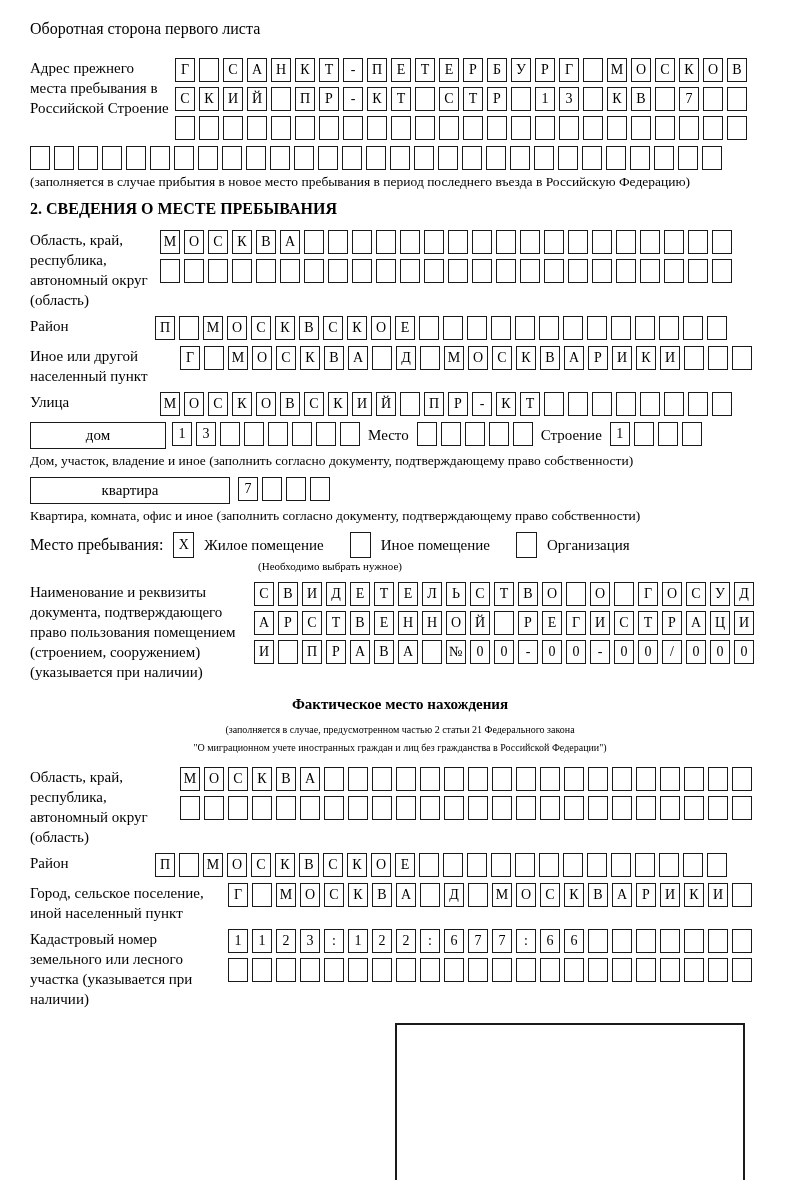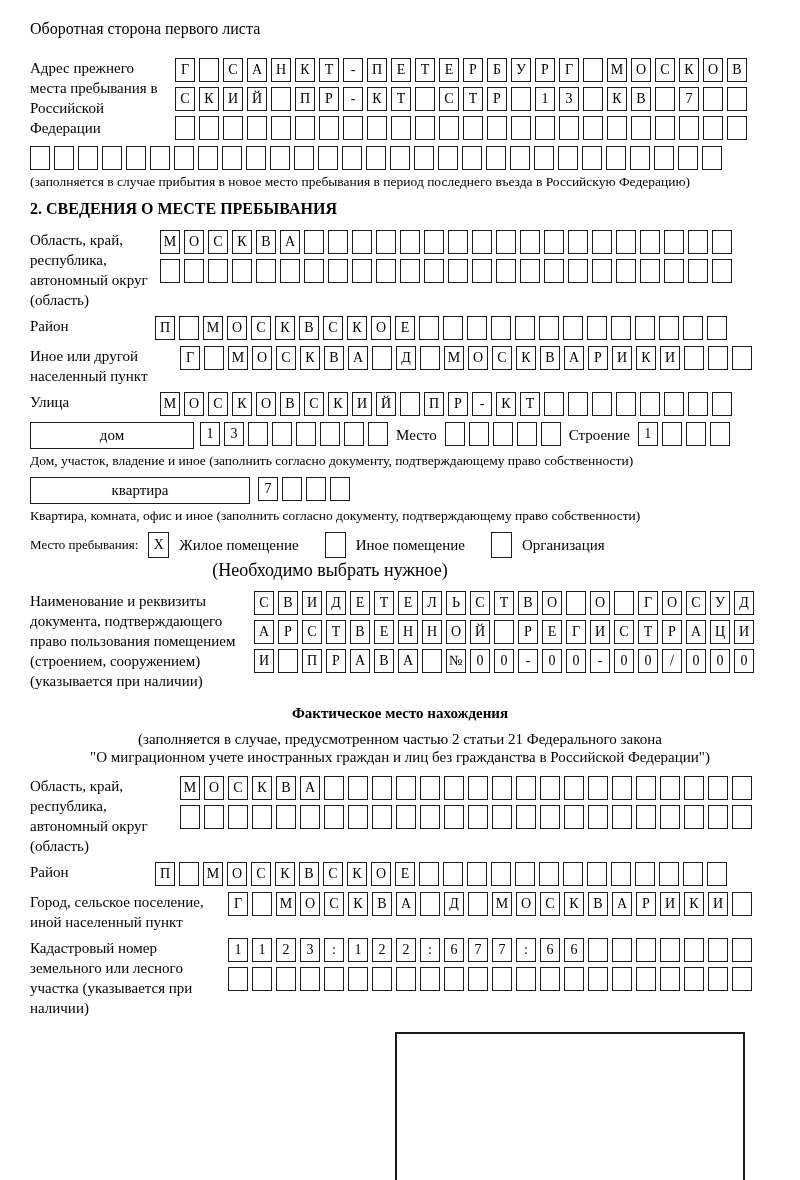--- a/index.html
+++ b/index.html
@@ -16,46 +16,46 @@
   .cells{display:flex;gap:4px;flex:none;}
   .cell{box-sizing:border-box;width:20px;height:24px;border:1.5px solid #1a1a1a;flex:none;
         display:flex;align-items:center;justify-content:center;
         font-size:14px;background:#fff;}
   .fullrow{margin:0 0 4px 0;}
   .caption{font-size:13.5px;margin-bottom:6px;}
   .center{text-align:left;}
   .sec-title{font-weight:bold;font-size:16px;text-align:left;margin:10px 0 12px 0;}
   .label-box{box-sizing:border-box;border:1.5px solid #1a1a1a;height:27px;flex:none;
              display:flex;align-items:center;justify-content:center;font-size:15px;}
-  .lb170{width:164px;margin-right:6px;}
-  .lb200{width:220px;margin-right:8px;}
+  .lb170{width:136px;margin-right:6px;}
+  .lb200{width:200px;margin-right:8px;}
   .inline-label{font-size:15px;line-height:26px;margin:0 8px;white-space:nowrap;}
   .house-row,.apt-row{display:flex;align-items:flex-start;margin-bottom:4px;}
   .sub-caption{font-size:13.5px;margin:0 0 8px 0;}
   .stay-row{display:flex;align-items:center;margin:4px 0 2px 0;}
-  .stay-label{font-size:13px;margin-right:10px;white-space:nowrap;}
+  .stay-label{font-size:16px;margin-right:10px;white-space:nowrap;}
   .checkbox{box-sizing:border-box;width:21px;height:26px;border:1.5px solid #1a1a1a;flex:none;
             display:flex;align-items:center;justify-content:center;font-size:14px;margin-right:10px;}
   .opt-label{font-size:15px;margin-right:26px;white-space:nowrap;}
-  .stay-note{font-size:18px;margin:2px 0 10px 150px;width:300px;text-align:center;}
+  .stay-note{font-size:11px;margin:2px 0 10px 150px;width:300px;text-align:center;}
   .act-title{font-weight:bold;font-size:15px;text-align:center;margin:14px 0 8px 0;}
-  .act-cap{font-size:15px;text-align:center;line-height:18px;}
+  .act-cap{font-size:10px;text-align:center;line-height:18px;}
   .act-cap-wrap{margin-bottom:10px;}
   .stamp-wrap{margin:14px 0 0 365px;width:390px;}
   .stamp-box{box-sizing:border-box;width:350px;height:170px;border:2px solid #1a1a1a;margin-left:0;}
 </style>
 </head>
 <body>
 
 <div class="page">
 
   <div class="header">Оборотная сторона первого листа</div>
 
   <div class="field">
-    <div class="flabel w145">Адрес прежнего места пребывания в Российской Федерации</div>
+    <div class="flabel w145">Адрес прежнего места пребывания в Российской Строение</div>
     <div class="rows">
       <div class="cells">
           <div class="cell">Г</div>
           <div class="cell"></div>
           <div class="cell">С</div>
           <div class="cell">А</div>
           <div class="cell">Н</div>
           <div class="cell">К</div>
           <div class="cell">Т</div>
           <div class="cell">-</div>

